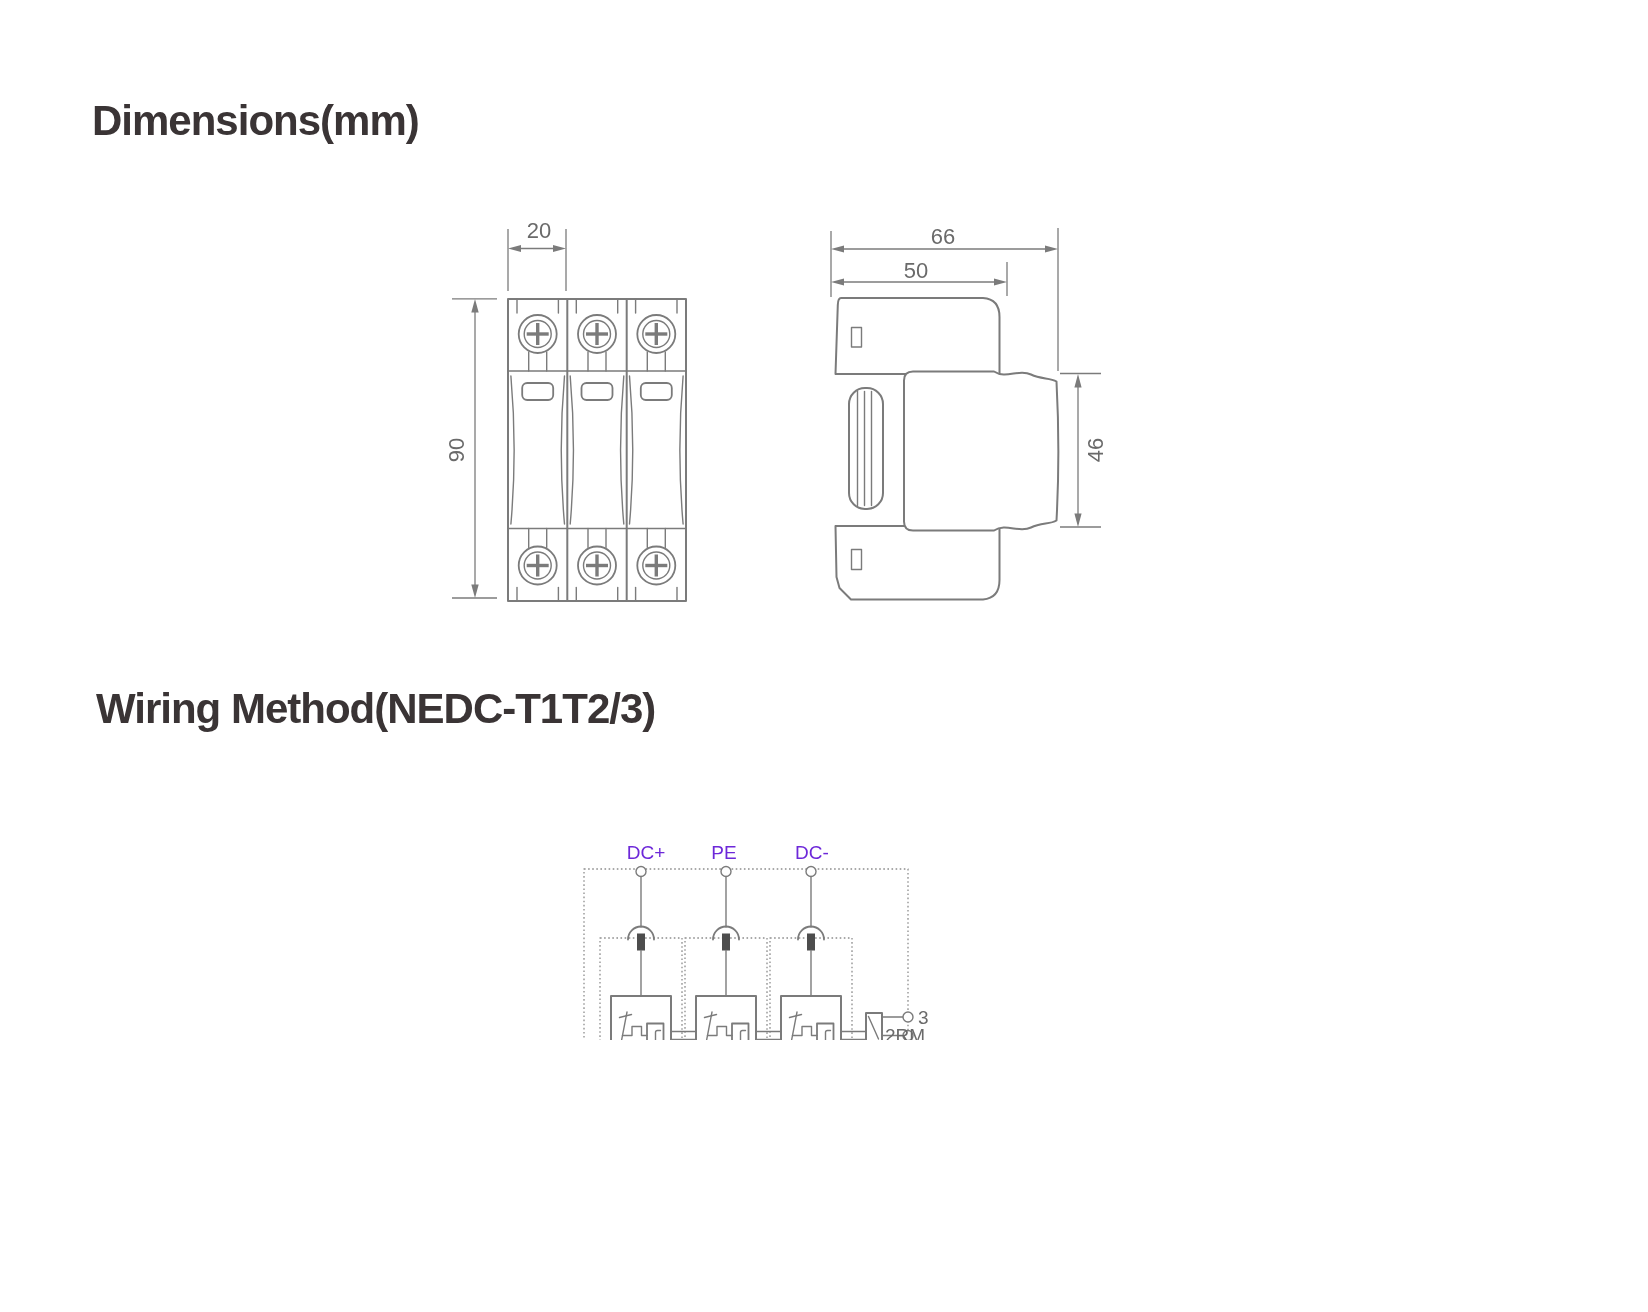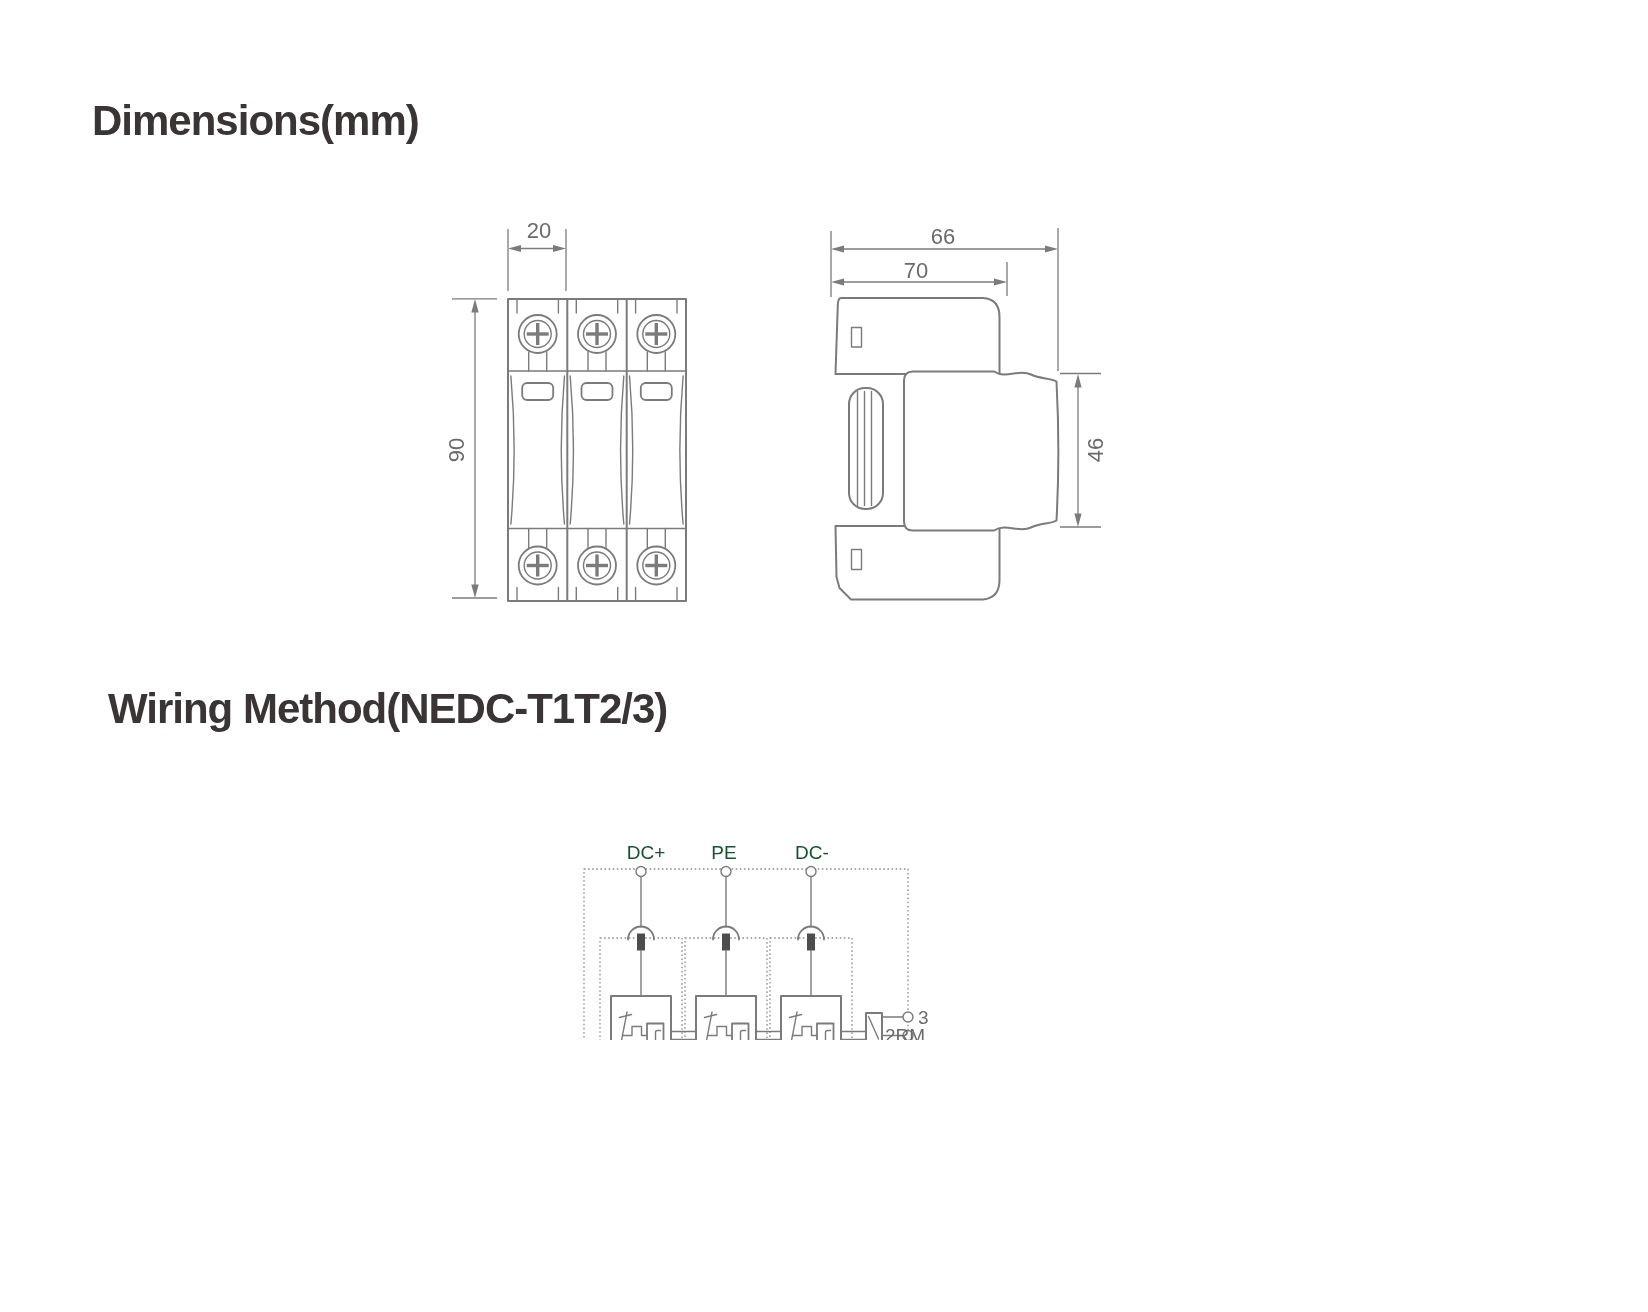--- a/index.html
+++ b/index.html
@@ -23,21 +23,21 @@
     stroke:#8d8d8d; stroke-width:1.3; stroke-dasharray:1.6 2.5; stroke-linecap:butt;
   }
   #lineart .cross { stroke-width:3.4; stroke-linecap:butt; }
 
   .lbl {
     position:absolute; color:#6a6a6a; font-size:22px; line-height:1;
     transform:translate(-50%,-50%); white-space:nowrap;
   }
   .lbl.rot { transform:translate(-50%,-50%) rotate(-90deg); }
   .wlbl {
-    position:absolute; color:#14532d; font-size:19px; line-height:1;
+    position:absolute; color:#6d28d9; font-size:19px; line-height:1;
     transform:translate(-50%,-50%); white-space:nowrap;
   }
   .tlbl {
     position:absolute; color:#6a6a6a; font-size:19px; line-height:1;
     transform:translateY(-50%); white-space:nowrap;
   }
   .heading {
     position:absolute; color:#3a3435; font-size:42px; font-weight:bold;
     letter-spacing:-1px; line-height:1; white-space:nowrap;
   }
@@ -201,26 +201,26 @@
 
       <g>
         <path d="M 645.5,1244.5 L 651.5,1248.5 H 715.5 L 721.5,1244.5" class="thin"></path>
         <path d="M 730.5,1244.5 L 736.5,1248.5 H 800.5 L 806.5,1244.5" class="thin"></path>
       </g>
     </g>
   </svg>
 
   <div class="heading" style="left:92px; top:100px;">Dimensions(mm)</div>
 
-  <div class="heading" style="left:108px; top:688px;text-align:right;">Wiring Method(NEDC-T1T2/3)</div>
+  <div class="heading" style="left:96px; top:688px;text-align:right;">Wiring Method(NEDC-T1T2/3)</div>
 
   <div class="lbl" style="left:539px; top:231px;">20</div>
   <div class="lbl rot" style="left:457px; top:450px;">90</div>
   <div class="lbl" style="left:943px; top:237px;text-align:center;">66</div>
-  <div class="lbl" style="left:916px; top:271px;">70</div>
+  <div class="lbl" style="left:916px; top:271px;">50</div>
   <div class="lbl rot" style="left:1096px; top:450px;">46</div>
 
   <div class="wlbl" style="left:646px; top:852px;">DC+</div>
   <div class="wlbl" style="left:724px; top:852px;">PE</div>
   <div class="wlbl" style="left:812px; top:852px;">DC-</div>
 
   <div class="tlbl" style="left:918px; top:1017px;">3</div>
   <div class="tlbl" style="left:885px; top:1035px;">2RM</div>
   <div class="tlbl" style="left:918px; top:1055px;">1</div>
 

